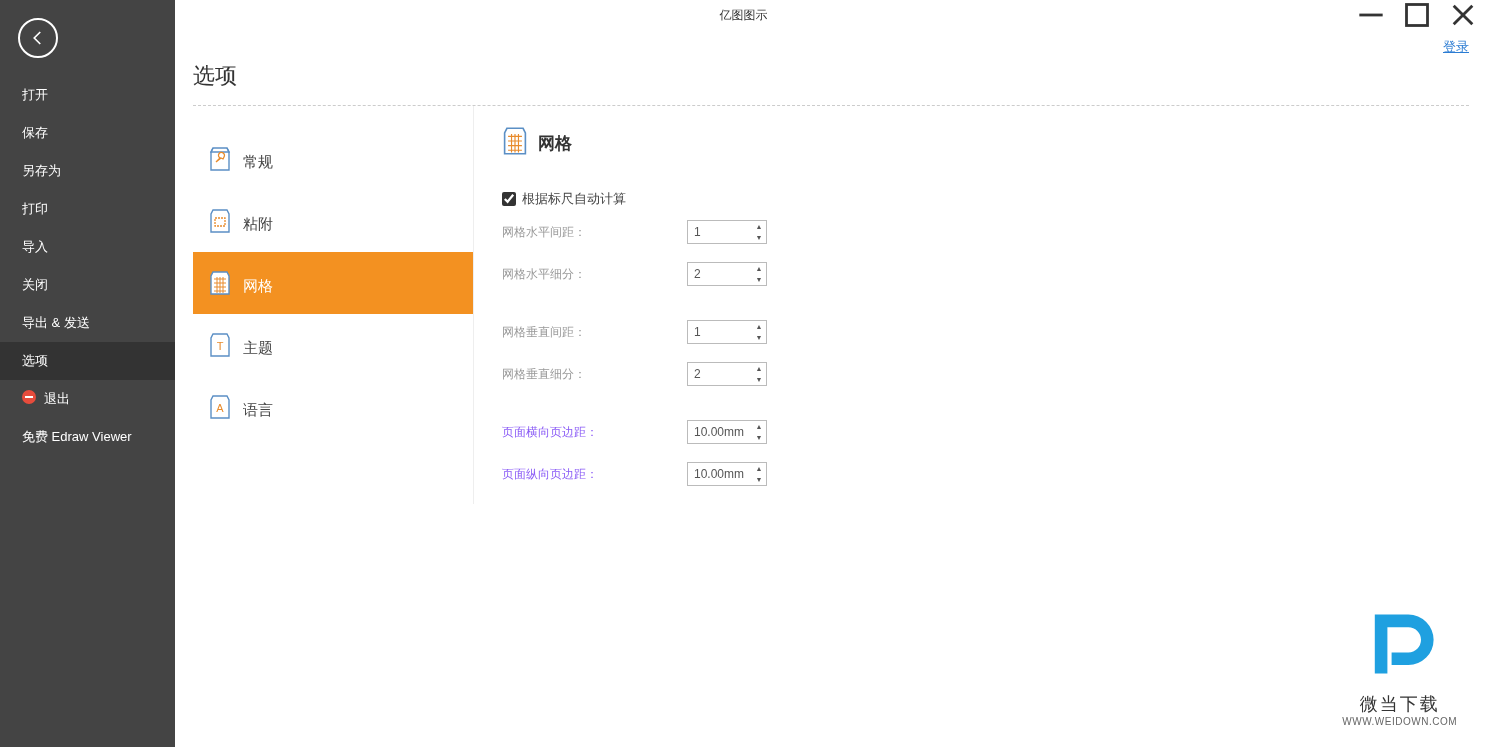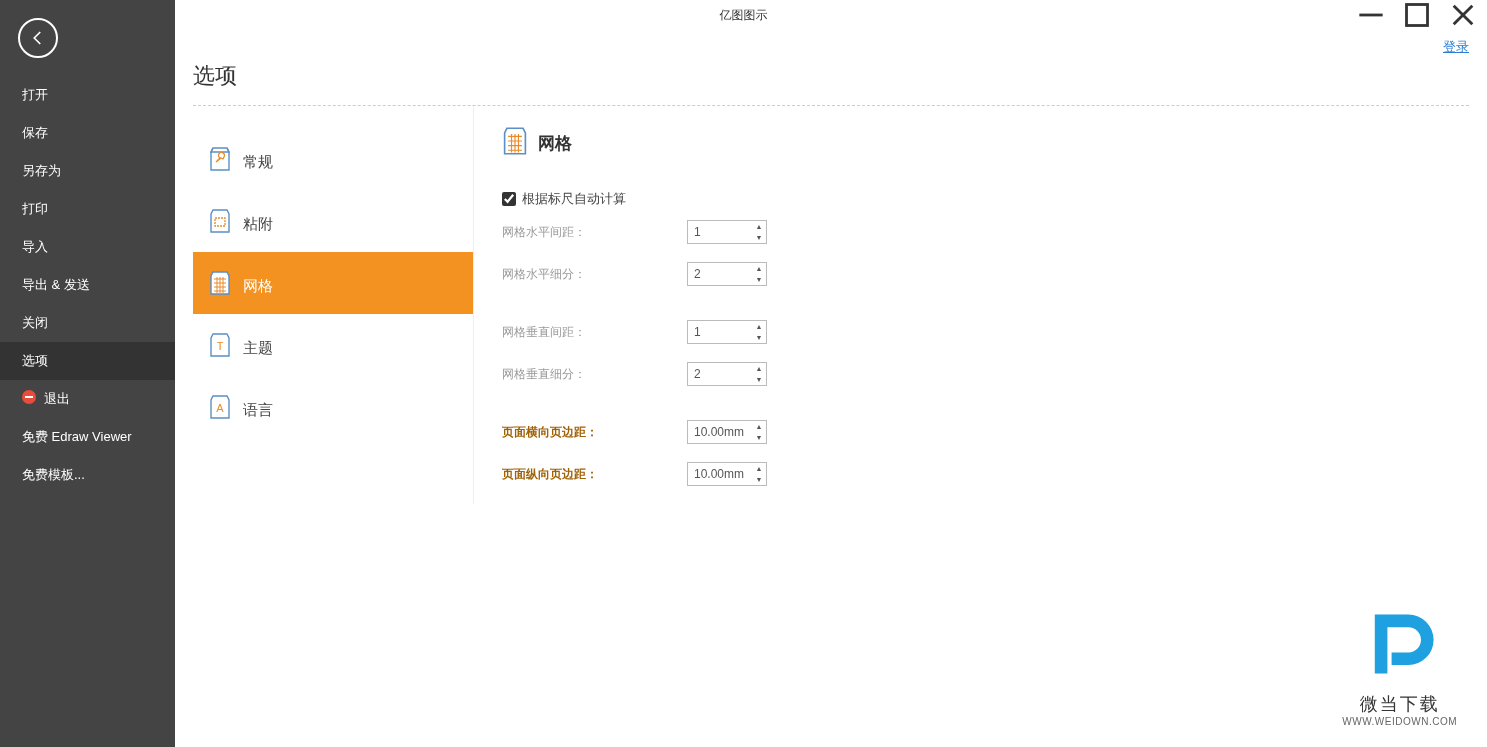--- a/index.html
+++ b/index.html
@@ -37,21 +37,21 @@
     .section-icon svg { width: 26px; height: 30px; }
     .section-title { font-size: 17px; color: #333; font-weight: bold; }
 
     .checkbox-row { display: flex; align-items: center; gap: 6px; margin-bottom: 12px; }
     .checkbox-row input { width: 14px; height: 14px; accent-color: #333; }
     .checkbox-label { font-size: 13px; color: #444; }
 
     .form-row { display: flex; align-items: center; margin-bottom: 18px; }
     .form-row.group-end { margin-bottom: 34px; }
     .form-label { width: 185px; font-size: 12px; color: #999; }
-    .form-label.strong { color: #a16207; font-weight: bold; }
+    .form-label.strong { color: #8b5cf6; font-weight: normal; }
     .spinner { position: relative; width: 80px; height: 24px; }
     .spinner-input { width: 100%; height: 100%; border: 1px solid #bbb; padding: 0 18px 0 6px; font-size: 12px; color: #555; outline: none; }
     .spinner-btns { position: absolute; right: 1px; top: 1px; bottom: 1px; width: 14px; display: flex; flex-direction: column; }
     .spinner-btn { flex: 1; display: flex; align-items: center; justify-content: center; cursor: pointer; font-size: 7px; color: #555; line-height: 1; }
 
     .watermark { position: absolute; right: 30px; bottom: 20px; text-align: center; }
     .watermark-logo svg { width: 84px; height: 84px; }
     .watermark-text { font-size: 18px; font-weight: normal; color: #333; letter-spacing: 2px; margin-top: 2px; }
     .watermark-url { font-size: 10px; color: #666; letter-spacing: 0.5px; }
   </style>
@@ -98,37 +98,34 @@
     <div class="sidebar-item">
         <span>另存为</span>
       </div>
     <div class="sidebar-item">
         <span>打印</span>
       </div>
     <div class="sidebar-item">
         <span>导入</span>
       </div>
     <div class="sidebar-item">
+        <span>关闭</span>
+      </div>
+    <div class="sidebar-item">
         <span>导出 &amp; 发送</span>
-      </div>
-    <div class="sidebar-item">
-        <span>关闭</span>
       </div>
     <div class="sidebar-item selected">
         <span>选项</span>
       </div>
     <div class="sidebar-item">
         <span class="exit-icon"></span>
         <span>退出</span>
       </div>
     <div class="sidebar-item">
         <span>免费 Edraw Viewer</span>
-      </div>
-    <div class="sidebar-item">
-        <span>免费模板...</span>
       </div>
   </div>
 </div>
 
 <div class="main-area">
   <div class="page-title">选项</div>
   <hr class="divider">
   <div class="content-wrap">
     <div class="settings-tabs">
       <div class="settings-tab">

